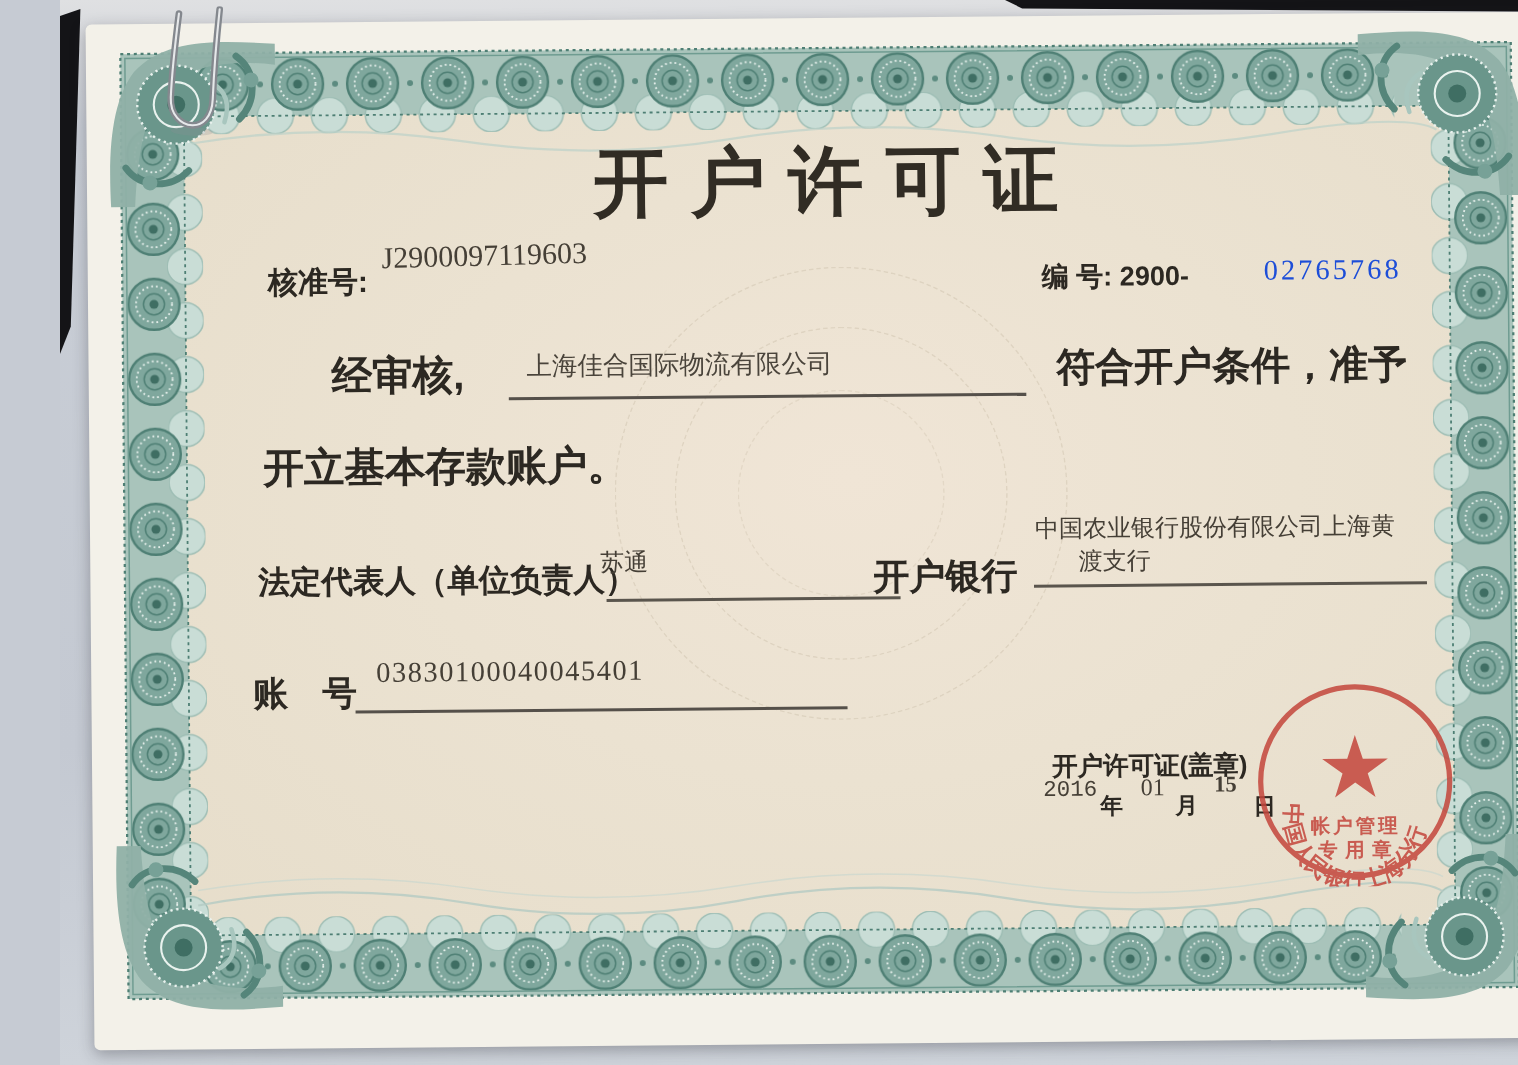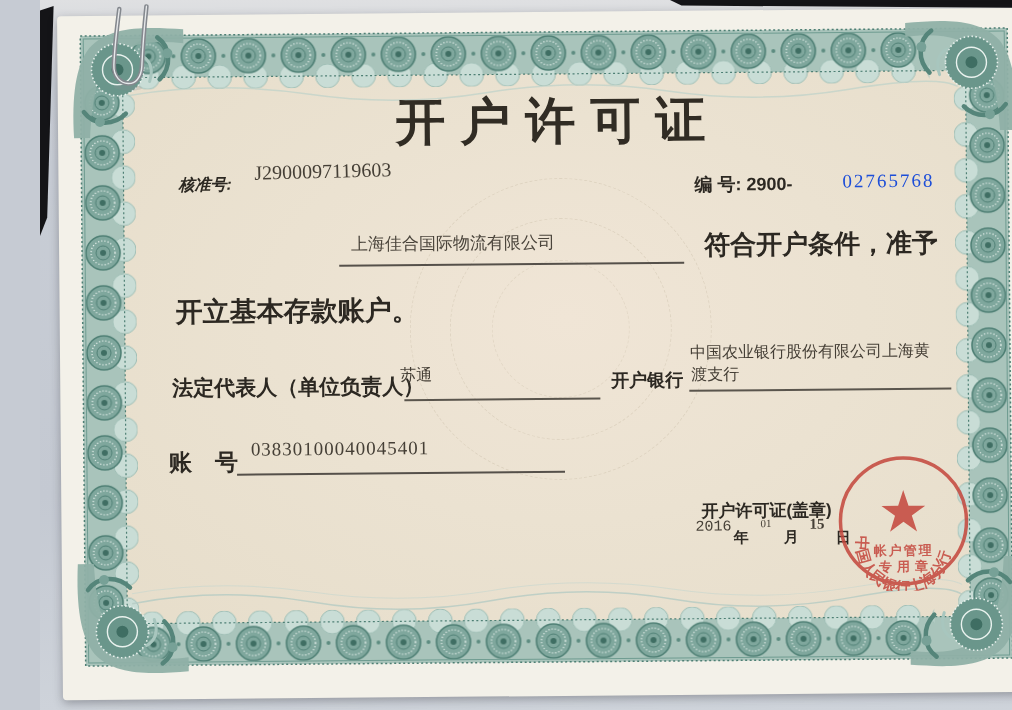--- a/index.html
+++ b/index.html
@@ -115,49 +115,50 @@
       <use href="#cornerFl" transform="translate(14,660) scale(1,-1)"></use>
       <use href="#cornerFl" transform="translate(960,660) scale(-1,-1)"></use>
 
       <path d="M70,80 Q160,66 250,80 T430,80 T610,80 T790,80 T900,78" stroke="#bcd1c9" fill="none" stroke-width="1.5" opacity=".7"></path>
       <path d="M70,588 Q160,572 250,588 T430,588 T610,588 T790,588 T900,586" stroke="#b4cbc3" fill="none" stroke-width="1.5" opacity=".8"></path>
       <path d="M70,578 Q160,564 250,578 T430,578 T610,578 T790,578 T900,576" stroke="#c4d6cf" fill="none" stroke-width="1" opacity=".6"></path>
     </svg>
 
     <div class="txt title" style="left:500px;top:76px;transform:translateX(-50%);">开户许可证</div>
 
-    <span class="txt lbl" style="left:120px;top:160px;font-size:16px;font-style:italic;">核准号:</span>
+    <span class="txt lbl" style="left:120px;top:160px;font-size:20px;">核准号:</span>
     <span class="txt val" style="left:196px;top:146px;font-size:20px;transform:rotate(-1deg);">J2900097119603</span>
 
     <span class="txt lbl" style="left:636px;top:162px;font-size:18px;font-weight:700;">编 号: 2900-</span>
     <span class="txt val" style="left:784px;top:161px;font-size:19px;letter-spacing:2px;color:#1d4ed8;">02765768</span>
 
+    <span class="txt lbl" style="left:162px;top:218px;font-size:27px;">经审核,</span>
     <span class="txt val" style="left:292px;top:219px;font-size:17px;color:#4a443b;">上海佳合国际物流有限公司</span>
     <div class="uline" style="left:280px;top:251px;width:345px;"></div>
     <span class="txt lbl" style="left:645px;top:217px;font-size:26px;">符合开户条件，准予</span>
 
     <span class="txt lbl" style="left:116px;top:279px;font-size:27px;">开立基本存款账户。</span>
 
     <span class="txt lbl" style="left:112px;top:359px;font-size:21px;">法定代表人（单位负责人）</span>
     <span class="txt val" style="left:340px;top:352px;font-size:16px;">苏通</span>
     <div class="uline" style="left:344px;top:386px;width:196px;background:#5a554d;"></div>
 
-    <span class="txt lbl" style="left:551px;top:357px;font-size:18px;">开户银行</span>
+    <span class="txt lbl" style="left:522px;top:357px;font-size:24px;">开户银行</span>
     <span class="txt val" style="left:630px;top:332px;font-size:16px;">中国农业银行股份有限公司上海黄</span>
-    <span class="txt val" style="left:631px;top:354px;font-size:16px;">渡支行</span>
+    <span class="txt val" style="left:659px;top:354px;font-size:16px;">渡支行</span>
     <div class="uline" style="left:629px;top:379px;width:262px;background:#5a554d;"></div>
 
     <span class="txt lbl" style="left:108px;top:432px;font-size:23px;">账　号</span>
     <span class="txt val" style="left:190px;top:424px;font-size:19px;letter-spacing:1px;">03830100040045401</span>
     <div class="uline" style="left:176px;top:459px;width:328px;"></div>
 
     <span class="txt lbl" style="left:640px;top:489px;font-size:17px;">开户许可证(盖章)</span>
     <span class="txt val" style="left:634px;top:508px;font-size:15px;font-family:Liberation Mono, monospace;">2016</span>
     <span class="txt lbl" style="left:672px;top:518px;font-size:15px;">年</span>
-    <span class="txt val" style="left:699px;top:507px;font-size:11px;">01</span>
+    <span class="txt val" style="left:699px;top:507px;font-size:16px;">01</span>
     <span class="txt lbl" style="left:722px;top:518px;font-size:15px;">月</span>
     <span class="txt val" style="left:748px;top:506px;font-size:15px;font-weight:bold;">15</span>
     <span class="txt lbl" style="left:774px;top:519px;font-size:15px;">日</span>
 
     <svg class="seal-svg" width="140" height="140" viewBox="0 0 140 140">
       <circle cx="70" cy="70" r="63" fill="none" stroke="#c4463c" stroke-width="3.5"></circle>
       <path id="sealArc" d="M24.6,82.2 A47,47 0 1 0 115.4,82.2" fill="none"></path>
       <text font-size="15" fill="#c4463c" font-weight="700" font-family="Liberation Sans, DejaVu Sans, sans-serif">
         <textPath href="#sealArc" startOffset="2">中国人民银行上海分行</textPath>
       </text>

